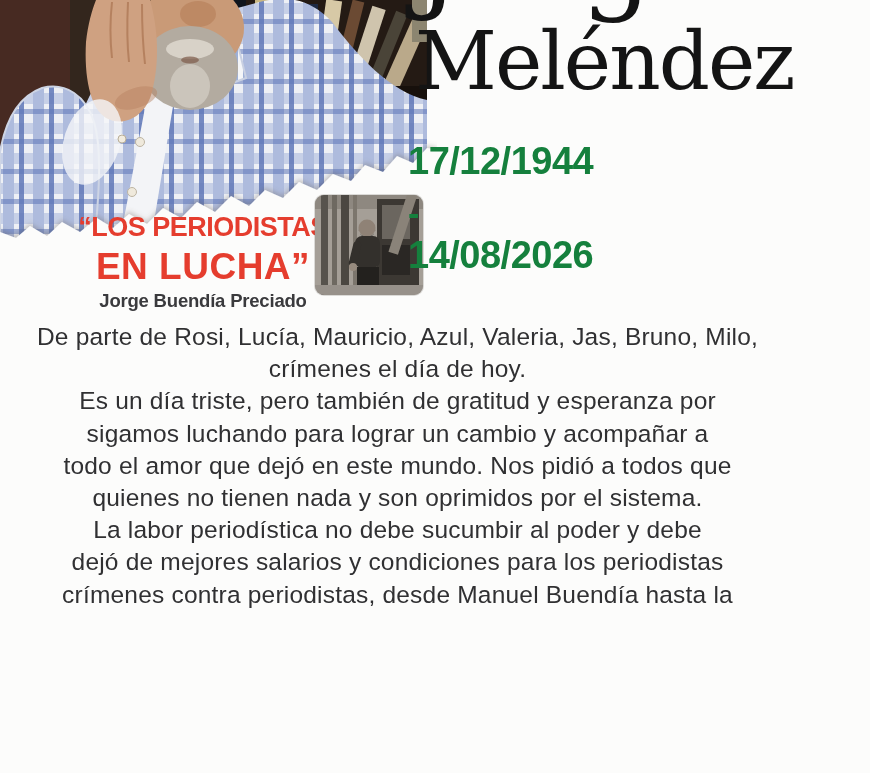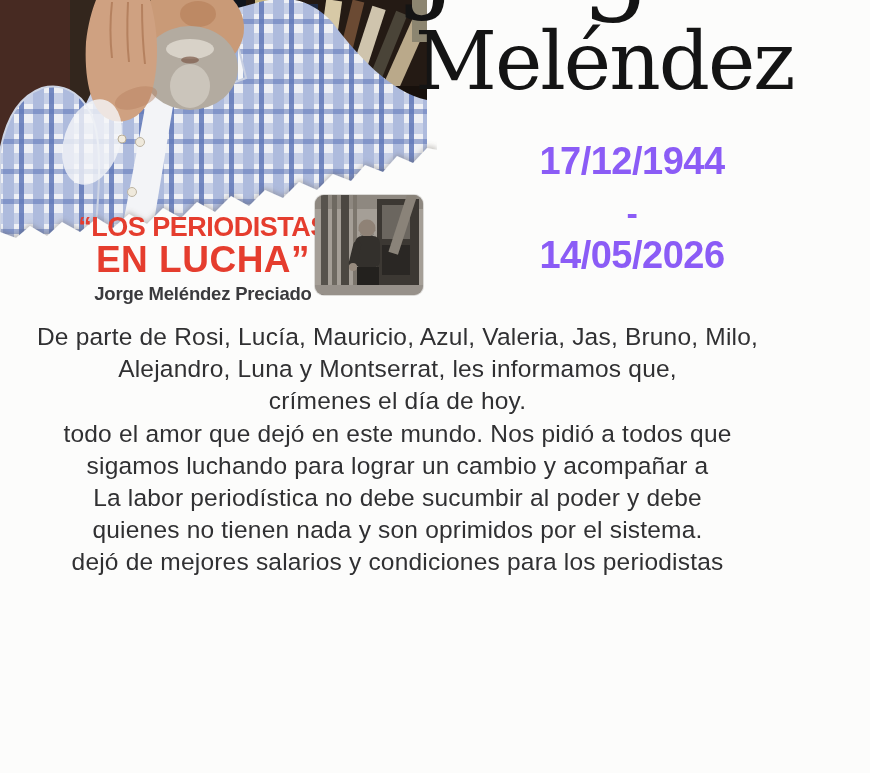--- a/index.html
+++ b/index.html
@@ -9,40 +9,40 @@
     font-family:"Liberation Sans",sans-serif;
   }
   
   .collage{position:absolute;left:0;top:0;width:437px;height:315px;}
   .collage svg{display:block;}
   .book-title{
     position:absolute;left:70px;top:213px;width:266px;text-align:center;
     color:#e53d2e;font-weight:800;line-height:1.05;
   }
   .bt1{font-size:27px;letter-spacing:-0.5px;white-space:nowrap;}
-  .bt2{font-size:37px;letter-spacing:0.5px;margin-top:0;white-space:nowrap;}
+  .bt2{font-size:37px;letter-spacing:0.5px;margin-top:7px;white-space:nowrap;}
   .bauthor{
     font-size:18.5px;font-weight:700;color:#3a3a3d;margin-top:4px;
     letter-spacing:-0.2px;white-space:nowrap;
   }
   .inset{
     position:absolute;left:315px;top:195px;width:108px;height:100px;
     border-radius:9px;overflow:hidden;box-shadow:0 0 0 1px rgba(120,115,108,.25);
   }
   
   .head-right{position:absolute;left:408px;top:0;width:448px;height:300px;color:#141414;}
   .script{
     position:absolute;left:7px;width:100%;text-align:left;
     font-family:"DejaVu Serif",serif;font-weight:400;
   }
   .script-partial{top:-97px;font-size:112px;line-height:1;}
   .script-name{top:16px;font-size:80px;line-height:1.15;letter-spacing:-2px;}
   .dateline{
-    position:absolute;left:0;width:100%;text-align:center;
-    font-weight:700;font-size:38px;letter-spacing:-0.5px;color:#8b5cf6;line-height:1;
+    position:absolute;left:0;width:100%;
+    font-weight:700;font-size:38px;letter-spacing:-0.5px;color:#15803d;line-height:1;
     white-space:nowrap;
   }
   .d1{top:142px;} .dsep{top:196px;font-size:34px;} .d2{top:236px;}
   
   .announcement{
     position:absolute;left:0;top:321px;width:795px;text-align:center;
     color:#303032;font-size:24.5px;line-height:32.2px;letter-spacing:0.2px;
     font-weight:400;
   }
   .line{white-space:nowrap;}
@@ -119,21 +119,21 @@
         <ellipse cx="92" cy="142" rx="28" ry="44" fill="#f5f6f9" opacity="0.8" transform="rotate(18 92 142)"></ellipse>
         <circle cx="122" cy="139" r="4" fill="#f2ecdf" stroke="#b9ae98" stroke-width="1"></circle>
       </g>
 
       <path d="M 0,232 L 16,238 L 30,226 L 47,236 L 62,222 L 80,232 L 97,218 L 113,228 L 129,214 L 147,224 L 163,208 L 181,218 L 197,202 L 215,212 L 231,196 L 249,206 L 265,190 L 283,198 L 299,182 L 317,190 L 333,174 L 351,181 L 365,165 L 383,172 L 397,156 L 413,163 L 427,148 L 437,150 L 437,315 L 0,315 Z" fill="#fcfcfb" filter="url(#tearShadow)"></path>
     </svg>
 
     <div class="book-title">
       <div class="bt1">“LOS PERIODISTAS</div>
       <div class="bt2">EN LUCHA”</div>
-      <div class="bauthor">Jorge Meléndez Preciado</div>
+      <div class="bauthor">Jorge Buendía Preciado</div>
     </div>
 
     <div class="inset">
       <svg width="108" height="100" viewBox="0 0 108 100" aria-hidden="true">
         <rect width="108" height="100" fill="#a59f97"></rect>
         <rect x="0" y="0" width="108" height="14" fill="#8e8880"></rect>
         <rect x="6" y="0" width="7" height="100" fill="#57534d"></rect>
         <rect x="17" y="0" width="5" height="100" fill="#6e6961"></rect>
         <rect x="26" y="0" width="8" height="100" fill="#4b4741"></rect>
         <rect x="38" y="0" width="4" height="100" fill="#7c766d"></rect>
@@ -150,27 +150,28 @@
         <rect y="90" width="108" height="10" fill="#97918a"></rect>
       </svg>
     </div>
   </div>
 
   <div class="head-right">
     <div class="script script-partial">Jorge</div>
     <div class="script script-name">Meléndez</div>
     <div class="dateline d1">17/12/1944</div>
     <div class="dateline dsep">-</div>
-    <div class="dateline d2">14/05/2026</div>
+    <div class="dateline d2">14/08/2026</div>
   </div>
 
   <div class="announcement">
     <div class="line">De parte de Rosi, Lucía, Mauricio, Azul, Valeria, Jas, Bruno, Milo,</div>
-    <div class="line">Alejandro, Luna y Montserrat, les informamos que,</div>
     <div class="line">crímenes el día de hoy.</div>
+    <div class="line">Es un día triste, pero también de gratitud y esperanza por</div>
+    <div class="line">sigamos luchando para lograr un cambio y acompañar a</div>
     <div class="line">todo el amor que dejó en este mundo. Nos pidió a todos que</div>
-    <div class="line">sigamos luchando para lograr un cambio y acompañar a</div>
+    <div class="line">quienes no tienen nada y son oprimidos por el sistema.</div>
     <div class="line">La labor periodística no debe sucumbir al poder y debe</div>
-    <div class="line">quienes no tienen nada y son oprimidos por el sistema.</div>
     <div class="line">dejó de mejores salarios y condiciones para los periodistas</div>
+    <div class="line">crímenes contra periodistas, desde Manuel Buendía hasta la</div>
   </div>
 
 </div>
 
 </body></html>

